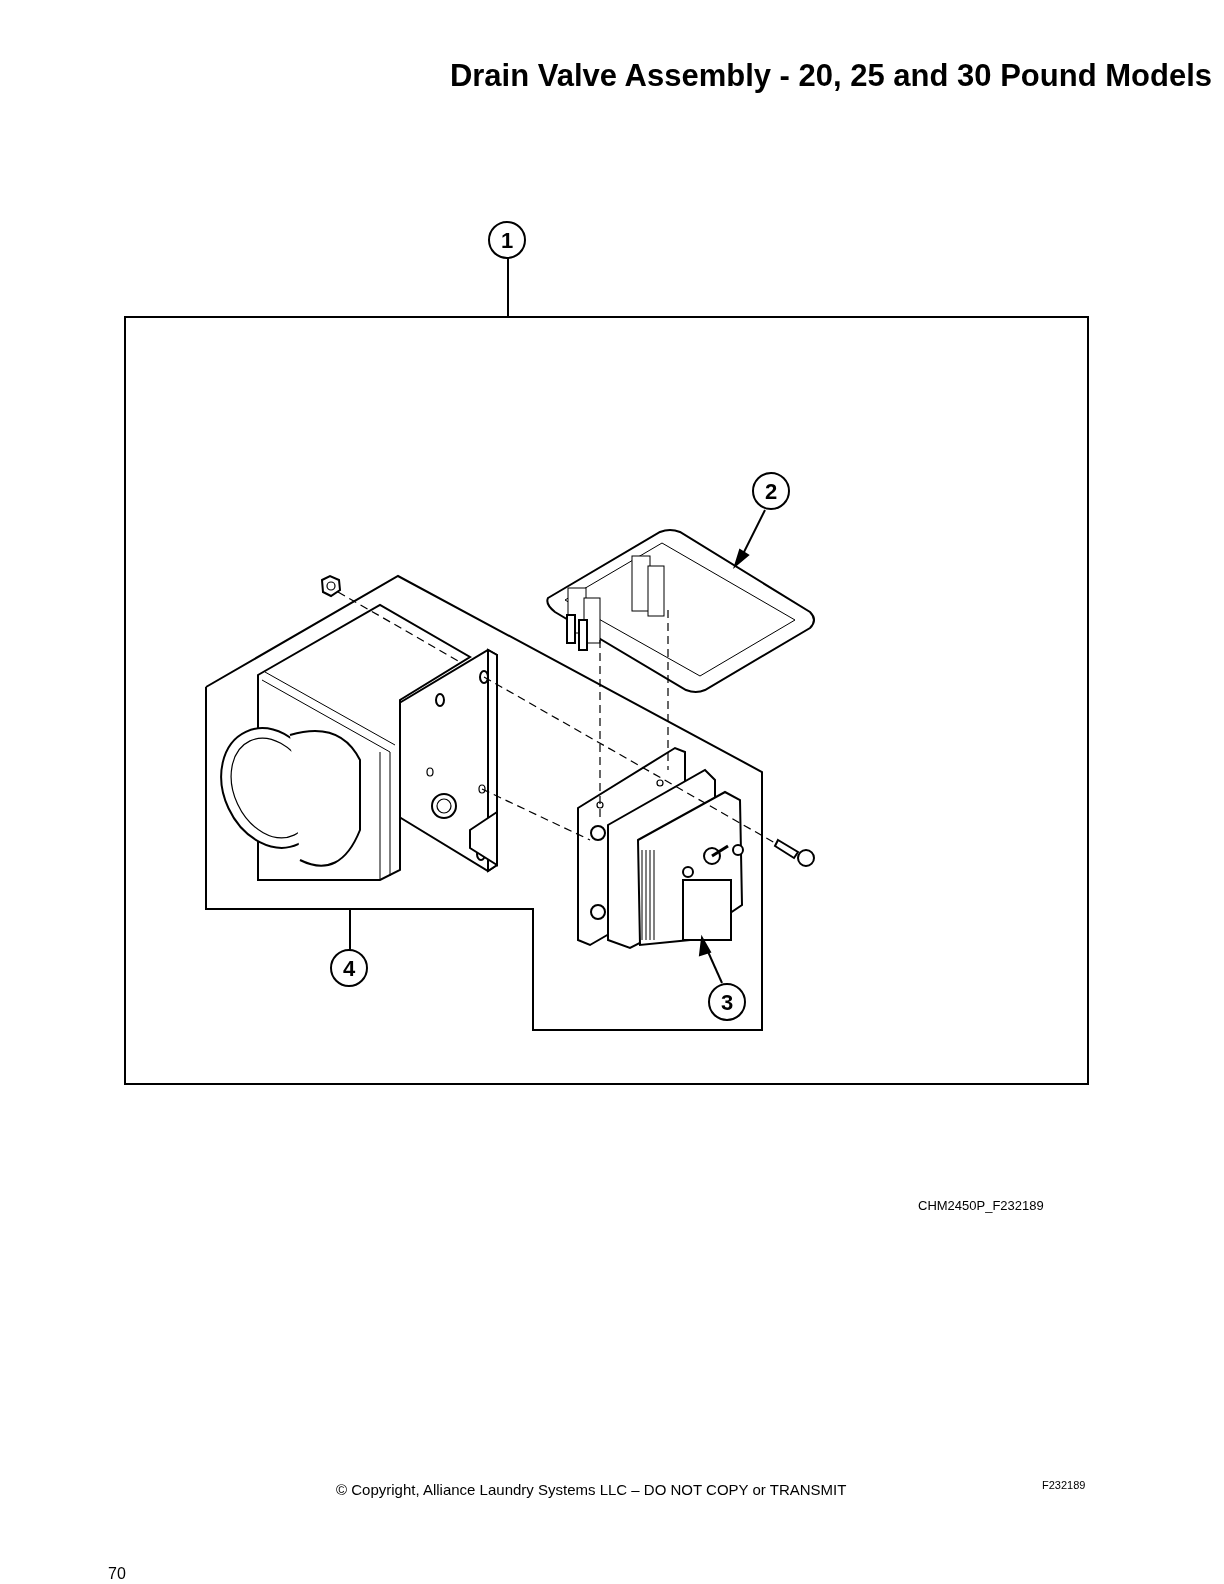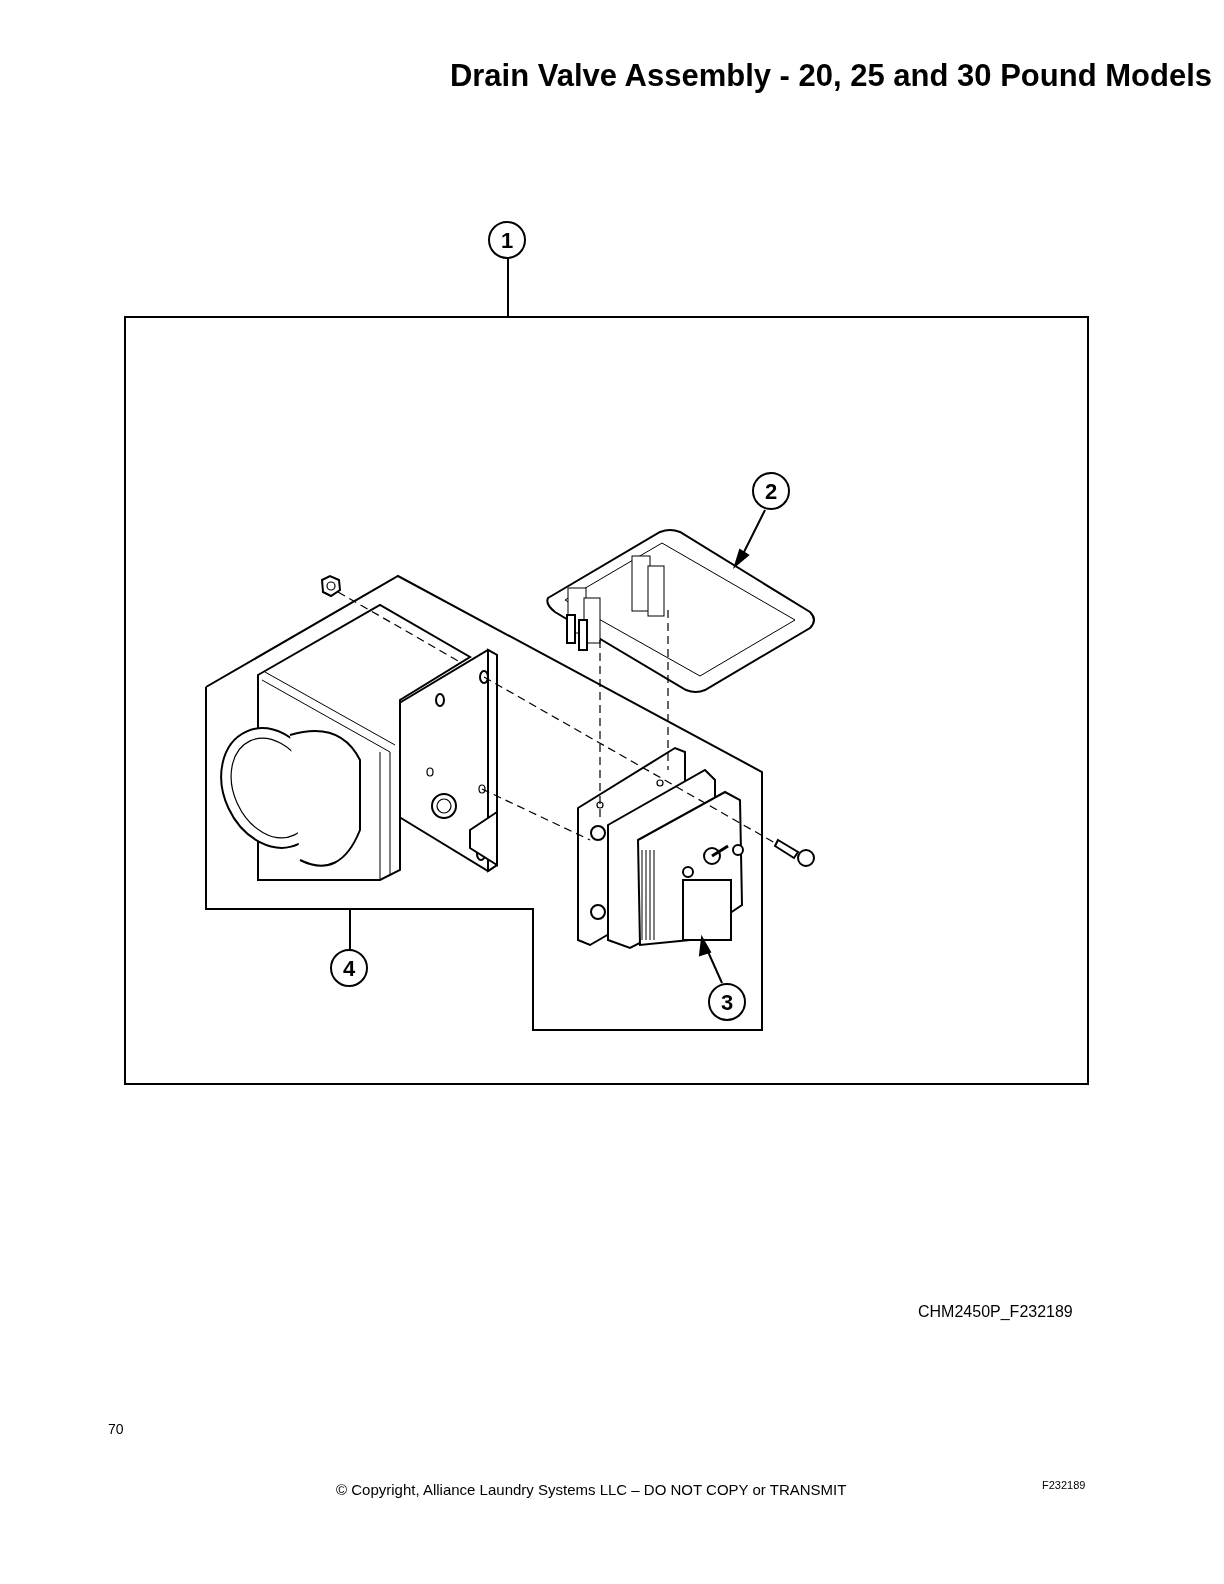--- a/index.html
+++ b/index.html
@@ -1,20 +1,20 @@
 <!DOCTYPE html>
 <html><head>
   <meta charset="utf-8">
   <style>
     html, body { margin: 0; padding: 0; background: #ffffff; }
     body { width: 1224px; height: 1584px; position: relative; overflow: hidden; font-family: "Liberation Sans", sans-serif; color: #000; }
     .title { position: absolute; left: 0; width: 1212px; top: 58px; text-align: right; font-weight: bold; font-size: 31px; letter-spacing: 0px; }
     .figure { position: absolute; left: 0; top: 0; width: 1224px; height: 1584px; }
-    .fig-code { position: absolute; left: 918px; top: 1303px; font-size: 16px; }
-    .page-num { position: absolute; left: 108px; top: 1421px; font-size: 14px; }
+    .fig-code { position: absolute; left: 918px; top: 1198px; font-size: 13px; }
+    .page-num { position: absolute; left: 108px; top: 1565px; font-size: 16px; }
     .copyright { position: absolute; left: 336px; top: 1481px; font-size: 15px; }
     .doc-code { position: absolute; left: 1042px; top: 1479px; font-size: 11px; }
     .callout-label { font-family: "Liberation Sans", sans-serif; font-weight: bold; font-size: 22px; }
   </style>
 </head>
 <body>
 
 <div class="title">Drain Valve Assembly - 20, 25 and 30 Pound Models</div>
 
 <svg class="figure" width="1224" height="1584" viewBox="0 0 1224 1584" xmlns="http://www.w3.org/2000/svg">

